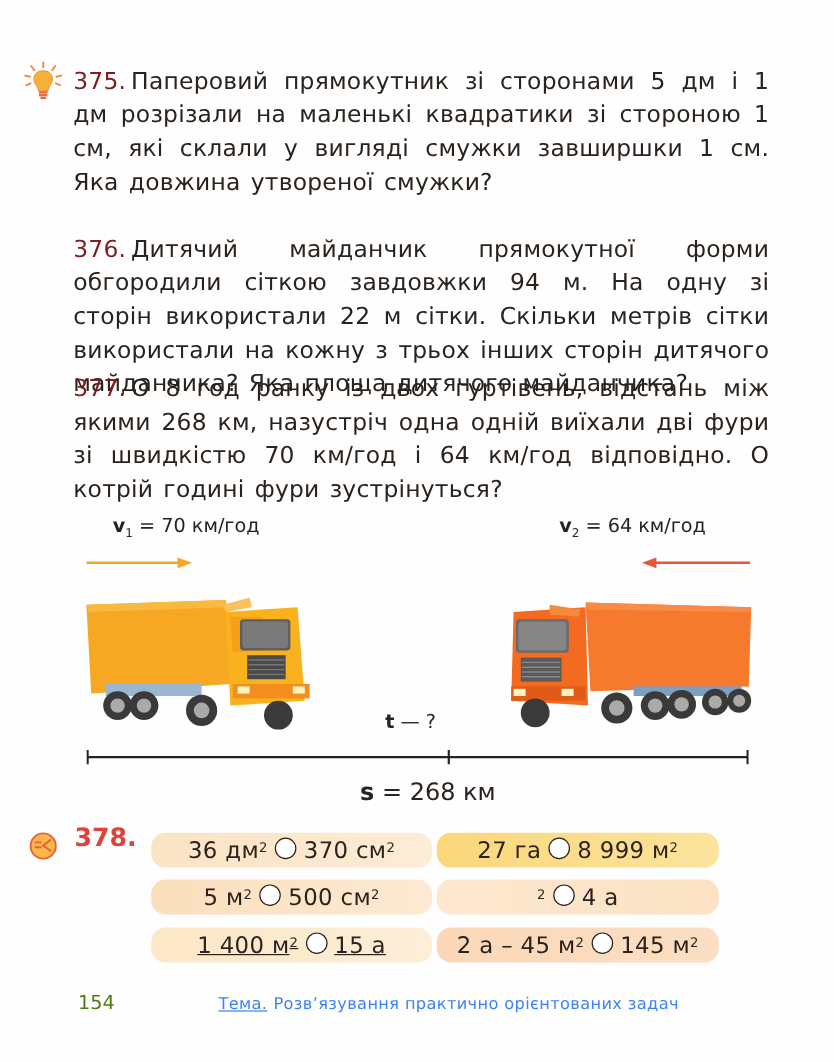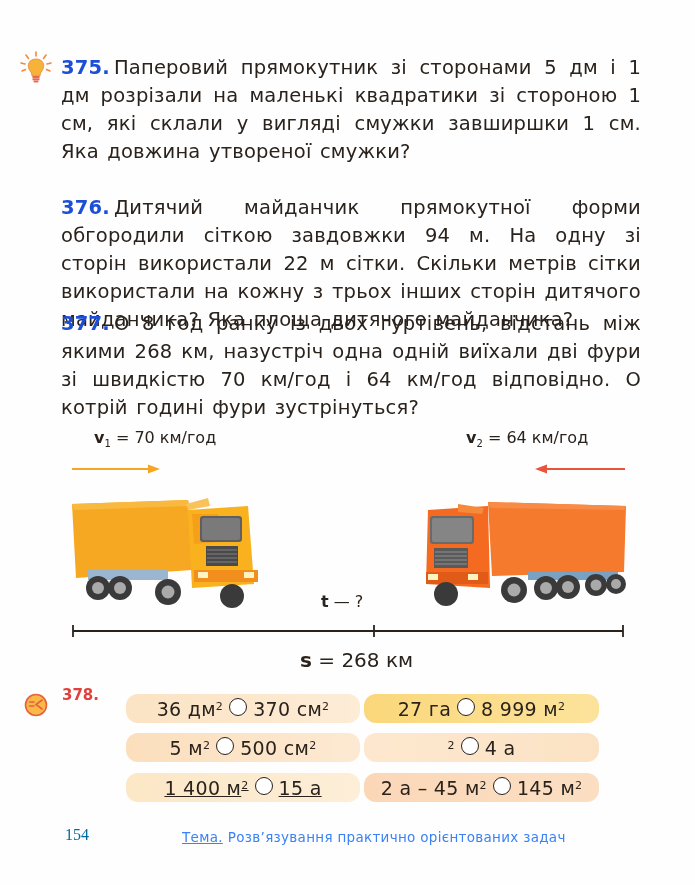--- a/index.html
+++ b/index.html
@@ -1,55 +1,55 @@
 <!DOCTYPE html>
 <html><head>
 <meta charset="utf-8">
 <style>
   html, body { margin: 0; padding: 0; }
   body {
     width: 695px; height: 885px; background: #fefefe; position: relative; overflow: hidden;
     font-family: "DejaVu Sans", "Liberation Sans", sans-serif; color: #2a221c;
   }
   .task { position: absolute; left: 61px; width: 580px; font-size: 19.5px; line-height: 28px; text-align: justify; letter-spacing: 0.2px; word-spacing: 2px; }
-  .num { color: #1d4ed8; font-weight: bold; margin-right: 4px; }
+  .num { color: #7f1d1d; font-weight: normal; margin-right: 4px; }
   .t375 { top: 54px; }
   .t376 { top: 194px; }
   .t377 { top: 310px; }
   .icon { position: absolute; }
   .bulb { left: 18px; top: 50px; width: 36px; height: 36px; }
   .hint { left: 24px; top: 693px; width: 24px; height: 24px; }
   .label { position: absolute; font-size: 16px; }
   .label b { font-weight: bold; }
   .label sub { font-size: 10px; }
   .v1 { left: 94px; top: 428px; }
   .v2 { left: 466px; top: 428px; }
   .tq { left: 321px; top: 592px; font-size: 16px; }
   .sval { left: 300px; top: 648px; font-size: 20px; }
   .truck { position: absolute; }
   .truck1 { left: 68px; top: 492px; width: 200px; height: 120px; }
   .truck2 { left: 418px; top: 492px; width: 210px; height: 120px; }
   .arrow { position: absolute; }
   .arrow1 { left: 72px; top: 463px; width: 88px; height: 12px; }
   .arrow2 { left: 535px; top: 463px; width: 90px; height: 12px; }
   .segline { position: absolute; left: 72px; top: 625px; width: 552px; height: 12px; }
-  .n378 { position: absolute; left: 62px; top: 686px; font-size: 15px; font-weight: bold; color: #e2403a; }
+  .n378 { position: absolute; left: 62px; top: 686px; font-size: 21px; font-weight: bold; color: #e2403a; }
   .pill { position: absolute; height: 29px; border-radius: 12px; display: flex; align-items: center; justify-content: center; font-size: 19px; letter-spacing: 0.3px; }
   .pill sup { font-size: 11px; position: relative; top: -2px; }
   .circ { display: inline-block; width: 16px; height: 16px; border: 1.6px solid #2a221c; border-radius: 50%; background: #fff; margin: 0 6px; vertical-align: middle; position: relative; top: -2px; }
   .c1 { left: 126px; width: 234px; }
   .c2 { left: 364px; width: 235px; }
   .r1 { top: 694px; } .r2 { top: 733px; } .r3 { top: 773px; }
   .bg-a { background: linear-gradient(90deg, #fbe3c4, #fdecd6); }
   .bg-b { background: linear-gradient(90deg, #fbdfbd, #fde9d2); }
   .bg-c { background: linear-gradient(90deg, #fce7c6, #fdeed8); text-decoration: underline; }
   .bg-y { background: linear-gradient(90deg, #fad77a, #fce39c); }
   .bg-d { background: linear-gradient(90deg, #fde8cf, #fbe2c4); }
   .bg-e { background: linear-gradient(90deg, #fbd7b8, #fbdfc3); }
-  .pagenum { position: absolute; left: 65px; top: 826px; font-size: 16px; color: #0369a1; font-family: Liberation Serif, serif; }
+  .pagenum { position: absolute; left: 65px; top: 826px; font-size: 16px; color: #4d7c0f; }
   .theme { position: absolute; left: 182px; top: 829px; font-size: 13.5px; color: #3b82f6; letter-spacing: 0.3px; }
   .theme u { text-decoration: underline; margin-right: 5px; }
 </style>
 </head>
 <body>
 
 <svg class="icon bulb" viewBox="0 0 36 36">
   <g stroke="#f08a3c" stroke-width="1.6" stroke-linecap="round">
     <line x1="18" y1="2" x2="18" y2="6"></line>
     <line x1="8" y1="5" x2="10.5" y2="8.5"></line>

